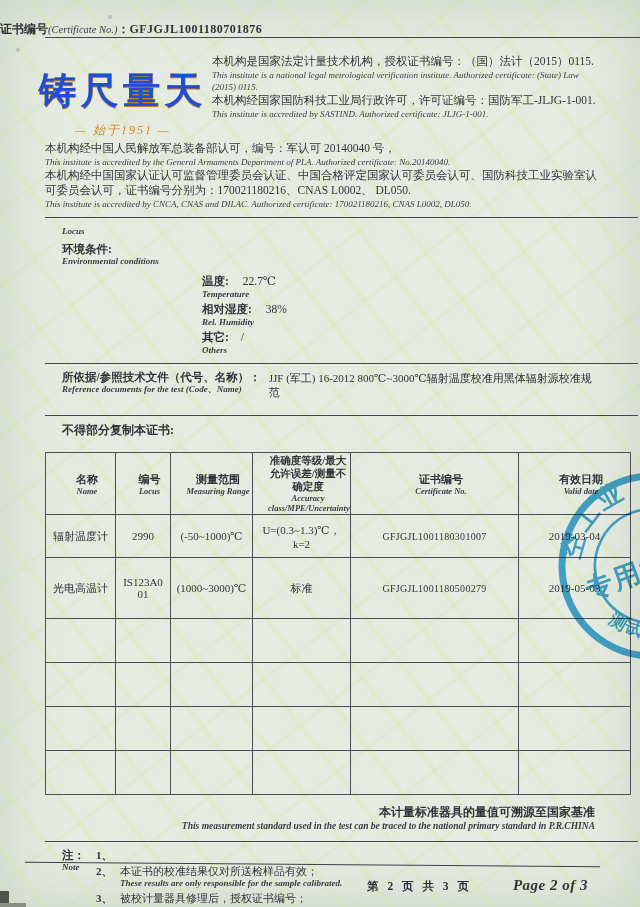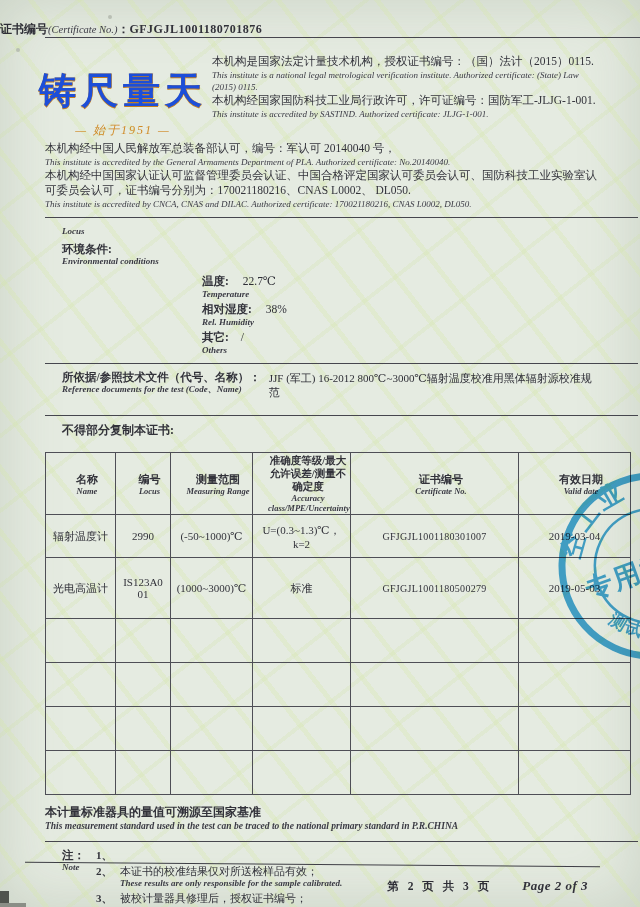--- a/index.html
+++ b/index.html
@@ -74,39 +74,39 @@
   .th-cn.small{font-size:10.5px;line-height:13px;}
   .th-en{font-size:8.5px;font-style:italic;font-weight:bold;line-height:10px;color:#3a3a44;}
   table.std thead tr{height:42px;}
   table.std tbody tr{height:43px;}
   table.std tbody tr.empty{height:44px;}
   td.cell{font-size:11px;}
   td.cert-cell{font-size:10px;letter-spacing:0.3px;}
   .c-name{width:70px;} .c-num{width:55px;} .c-range{width:82px;}
   .c-acc{width:98px;} .c-cert{width:168px;} .c-valid{width:112px;}
   
-  .trace{margin:10px 45px 0 45px;}
+  .trace{margin:10px 45px 0 45px;text-align:right;}
   .trace .p-cn{font-size:12px;font-weight:bold;}
   .trace .p-en{font-weight:bold;}
   .rule-notes{margin-top:9px;}
   .notes{display:flex;margin:6px 40px 0 62px;}
   .notes-label{width:34px;}
   .note-item{display:flex;margin-bottom:2px;}
   .note-no{width:24px;font-size:11px;font-weight:bold;line-height:14px;}
   .note-cn{font-size:11px;line-height:14px;}
   .note-en{font-size:9px;line-height:11px;font-style:italic;font-weight:bold;color:#3a3a44;}
   .rule-footer{
     position:absolute;left:25px;right:40px;bottom:42px;
     border-top:1.5px solid #3f3f46;transform:rotate(0.45deg);
   }
   .footer-pages{
     position:absolute;bottom:13px;left:0;right:0;text-align:right;padding-right:52px;
   }
   .footer-cn{font-size:11.5px;font-weight:bold;letter-spacing:3px;}
-  .footer-en{font-size:13px;font-weight:bold;font-style:italic;margin-left:26px;letter-spacing:0.5px;}
+  .footer-en{font-size:15px;font-weight:bold;font-style:italic;margin-left:37px;letter-spacing:0.5px;}
   
   .stamp{
     position:absolute;top:466px;left:552px;width:200px;height:200px;z-index:2;
     opacity:0.88;mix-blend-mode:multiply;pointer-events:none;
   }
   
   .corner-dark{position:absolute;left:0;bottom:0;width:9px;height:16px;background:#50544e;z-index:3;}
   .corner-dark2{position:absolute;left:0;bottom:0;width:26px;height:4px;background:#8a8e86;z-index:3;}
   .speck{position:absolute;width:4px;height:4px;border-radius:50%;background:#b9bfb4;z-index:3;}
 </style>

